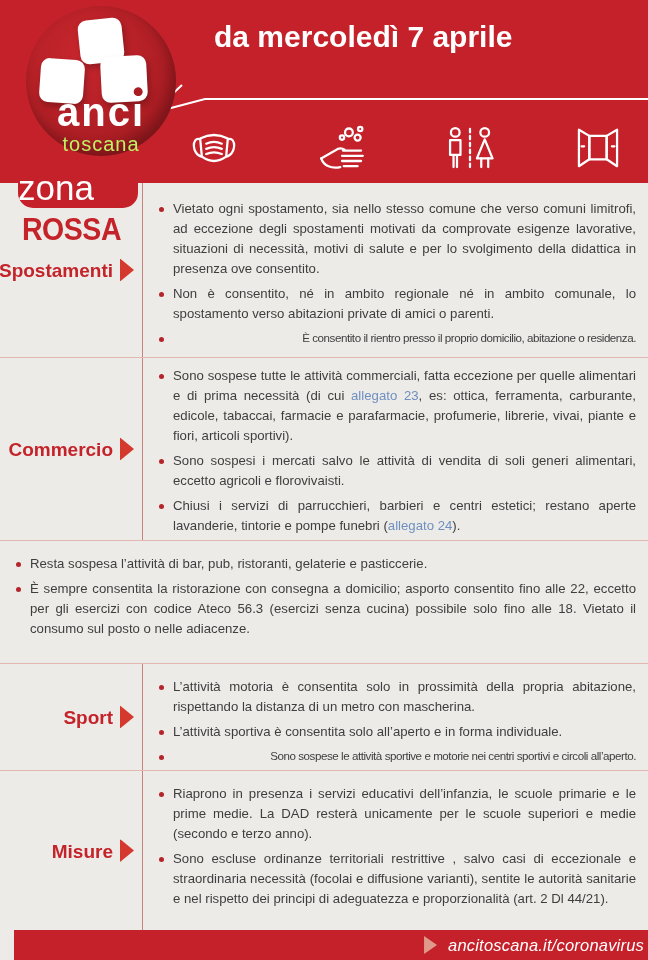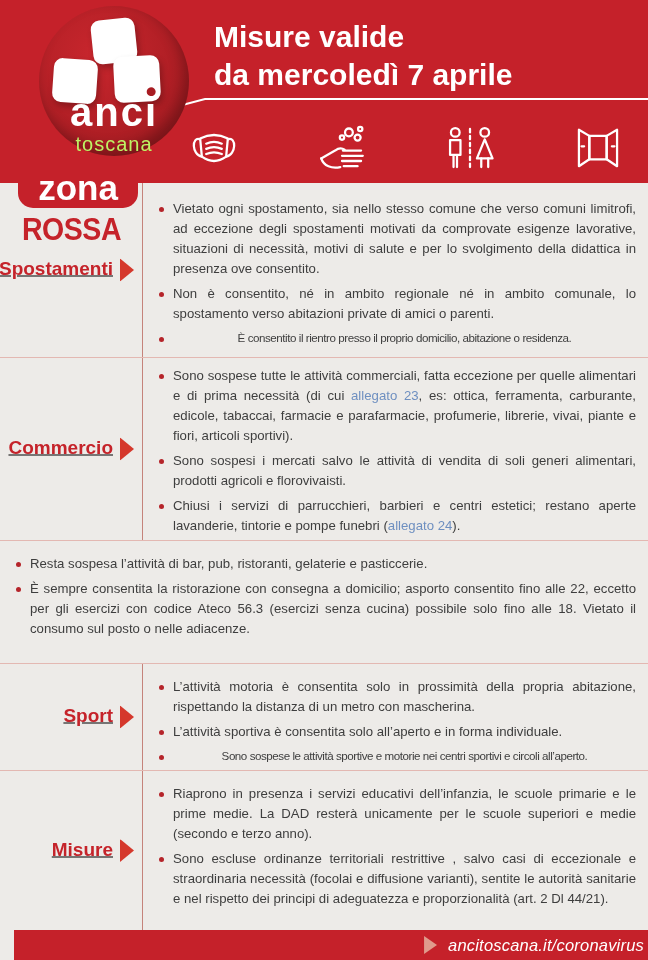--- a/index.html
+++ b/index.html
@@ -17,77 +17,76 @@
   body{
     width:648px;height:960px;position:relative;overflow:hidden;
     background:var(--bg);
     font-family:"Liberation Sans", sans-serif;
   }
   
   .header{position:absolute;top:0;left:0;width:648px;height:183px;background:var(--red);}
   .title{position:absolute;left:214px;top:18px;color:#fff;font-weight:bold;font-size:30px;line-height:1.27;}
   .callout{position:absolute;left:145px;top:75px;}
   
-  .logo{position:absolute;left:39px;top:6px;width:150px;height:150px;}
+  .logo{position:absolute;left:26px;top:6px;width:150px;height:150px;}
   .logo-circle{position:absolute;inset:0;border-radius:50%;
     background:radial-gradient(circle at 38% 32%, #c8262d 0%, #aa1d23 70%, #991a1f 100%);
     box-shadow:inset -5px -8px 14px rgba(0,0,0,.28);}
   .sq{position:absolute;background:#fff;border-radius:9px;box-shadow:2px 4px 6px rgba(0,0,0,.25);}
   .sq-top{width:44px;height:44px;left:53px;top:13px;transform:rotate(-6deg);}
   .sq-left{width:44px;height:44px;left:14px;top:53px;transform:rotate(4deg);}
   .sq-right{width:46px;height:46px;left:75px;top:50px;transform:rotate(-3deg);}
   .sq-dot{position:absolute;width:9px;height:9px;border-radius:50%;background:#a81c22;right:5px;bottom:5px;}
   .logo-anci{position:absolute;left:0;right:0;top:86px;text-align:center;color:#fff;
     font-size:40px;font-weight:bold;letter-spacing:2px;line-height:1;}
   .logo-toscana{position:absolute;left:0;right:0;top:127px;text-align:center;color:#bef264;
     font-size:20px;letter-spacing:1px;}
   
   .icons{position:absolute;left:188px;top:122px;width:436px;display:flex;justify-content:space-between;}
   .hicon{width:52px;height:52px;}
   .hicon svg{width:100%;height:100%;stroke:#fff;fill:none;stroke-width:2.6;stroke-linecap:round;stroke-linejoin:round;}
   
   .zona-tab{position:absolute;left:18px;top:158px;width:120px;height:50px;background:var(--red);
-    border-radius:0 0 15px 15px;display:flex;align-items:flex-end;justify-content:center;
-    color:#fff;font-size:35px;font-weight:bold;line-height:.92;padding-bottom:4px;}
+    border-radius:0 0 15px 15px;display:flex;align-items:flex-end;justify-content:flex-start;
+    color:#fff;font-size:35px;font-weight:normal;line-height:.92;padding-bottom:4px;}
   .rossa{position:absolute;left:0;top:212px;width:143px;text-align:center;color:var(--red-label);
     font-weight:800;font-size:31px;letter-spacing:-.5px;transform:scaleX(.92);}
   
   .sections{position:absolute;top:183px;left:0;width:648px;}
   .row{display:flex;}
   .row + .row{border-top:1px solid var(--divider);}
   .row-0{height:174px}.row-1{height:183px}.row-2{height:123px}.row-3{height:107px}.row-4{height:160px}
   .row-left{flex:0 0 143px;width:143px;border-right:1px solid var(--vline);position:relative;}
   .row-right{flex:1;padding:13px 12px 0 14px;}
   .row-0 .row-right{padding-top:16px;}
   .row-1 .row-right{padding-top:8px;}
   .label{position:absolute;right:8px;top:50%;transform:translateY(-50%);
-    display:flex;align-items:flex-start;gap:7px;text-decoration:underline;}
+    display:flex;align-items:flex-end;gap:7px;}
   .label-lines{text-align:right;color:var(--red-label);font-weight:bold;font-size:19px;line-height:1.08;}
   .arrow{width:14px;height:23px;flex:0 0 14px;background:var(--arrow);
     clip-path:polygon(0 0,100% 50%,0 100%);}
   ul.bullets{margin:0;padding:0;list-style:none;}
   .bullets li{position:relative;padding-left:16px;margin-bottom:5px;font-size:13.2px;
     line-height:1.52;color:var(--ink);text-align:justify;}
   .bullets li::before{content:"";position:absolute;left:2px;top:8px;width:5px;height:5px;
     border-radius:50%;background:#b5242a;}
   .bullets li.condensed{font-size:11.6px;letter-spacing:-.45px;white-space:nowrap;
-    text-align:center;overflow:hidden;line-height:1.6;}
+    text-align:right;overflow:hidden;line-height:1.6;}
   .link{color:var(--link);cursor:pointer;}
   
   .footer{position:absolute;left:14px;bottom:0;width:648px;height:30px;background:var(--red);
     display:flex;align-items:center;justify-content:flex-end;gap:11px;padding-right:18px;}
   .footer-arrow{width:13px;height:18px;background:#e09a8c;clip-path:polygon(0 0,100% 50%,0 100%);}
   .footer-url{color:#fff;font-style:italic;font-size:16.5px;letter-spacing:.2px;}
 </style>
 </head>
 <body>
 
 <div class="header">
   <div class="title">
-    <div>Misure valide</div>
     <div>da mercoledì 7 aprile</div>
   </div>
 
   <svg class="callout" width="503" height="45">
     <polyline points="503,24 60,24 7,38 37,10" stroke="#fff" stroke-width="2" fill="none"></polyline>
   </svg>
 
   <div class="logo">
     <div class="logo-circle"></div>
     <div class="sq sq-top"></div>
@@ -174,21 +173,21 @@
       <div class="label">
         <div class="label-lines">
             <div>Commercio</div>
           </div>
         <div class="arrow"></div>
       </div>
     </div>
     <div class="row-right">
       <ul class="bullets">
           <li><span>Sono sospese tutte le attività commerciali, fatta eccezione per quelle alimentari e di prima necessità (di cui </span><span class="link">allegato 23</span><span>, es: ottica, ferramenta, carburante, edicole, tabaccai, farmacie e parafarmacie, profumerie, librerie, vivai, piante e fiori, articoli sportivi).</span></li>
-          <li><span>Sono sospesi i mercati salvo le attività di vendita di soli generi alimentari, prodotti agricoli e florovivaisti.</span></li>
+          <li><span>Sono sospesi i mercati salvo le attività di vendita di soli generi alimentari, eccetto agricoli e florovivaisti.</span></li>
           <li><span>Chiusi i servizi di parrucchieri, barbieri e centri estetici; restano aperte lavanderie, tintorie e pompe funebri (</span><span class="link">allegato 24</span><span>).</span></li>
         </ul>
     </div>
   </div>
 
   <div class="row row-2">
     <div class="row-right">
       <ul class="bullets">
           <li><span>Resta sospesa l’attività di bar, pub, ristoranti, gelaterie e pasticcerie.</span></li>
           <li><span>È sempre consentita la ristorazione con consegna a domicilio; asporto consentito fino alle 22, eccetto per gli esercizi con codice Ateco 56.3 (esercizi senza cucina) possibile solo fino alle 18. Vietato il consumo sul posto o nelle adiacenze.</span></li>

